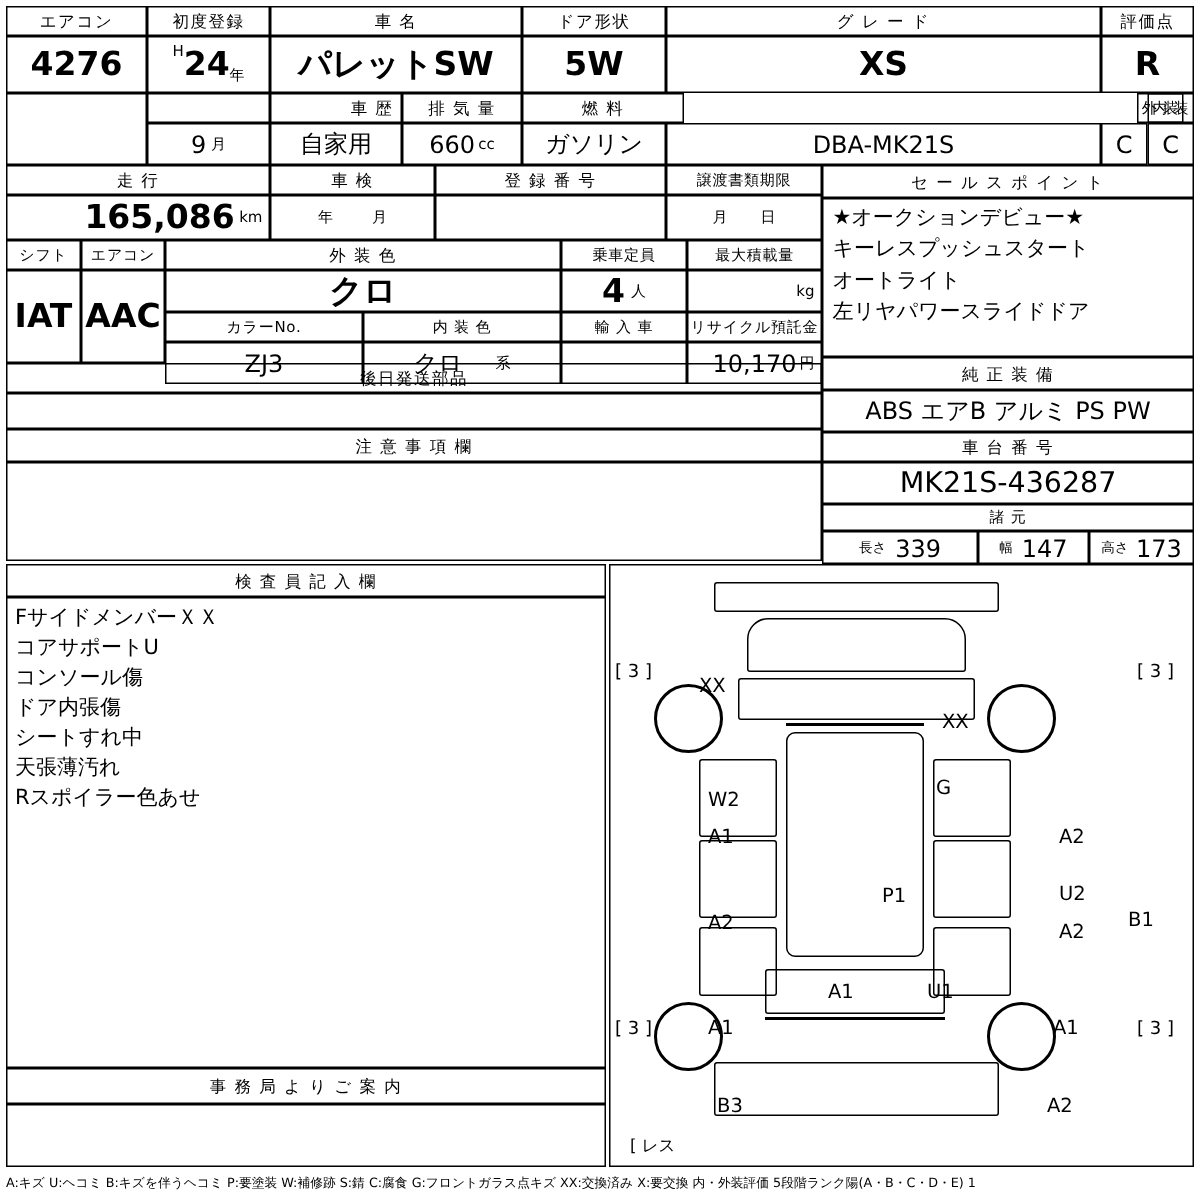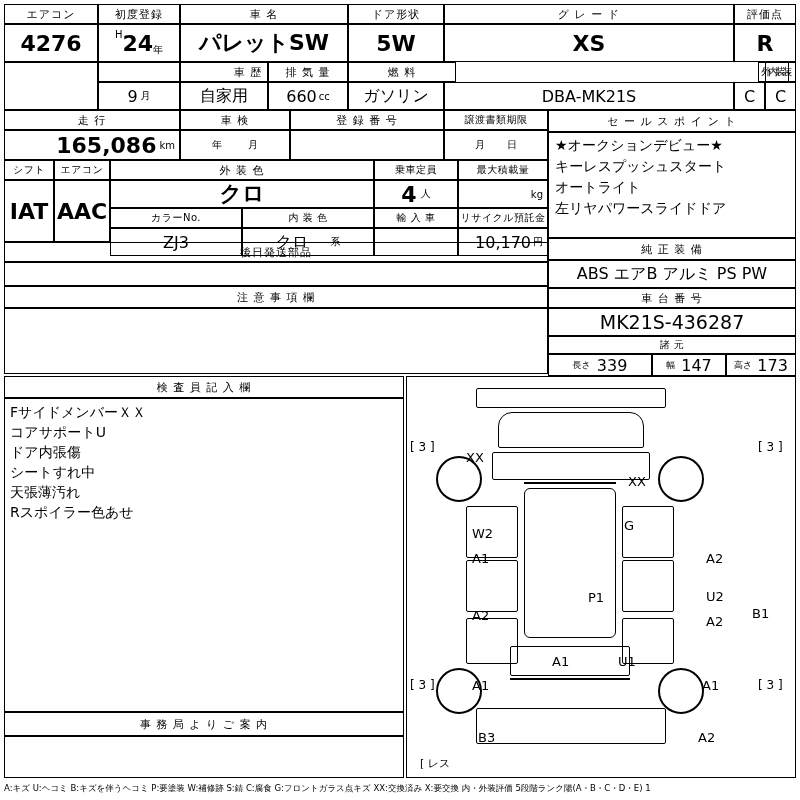--- a/index.html
+++ b/index.html
@@ -173,20 +173,21 @@
   <div class="bx" style="left:726px;top:354px;width:70px;height:22px;">
     <span class="tiny" style="margin-right:5px;">高さ</span>
     <span class="val-md">173</span>
   </div>
 
   <div class="bx lbl" style="left:4px;top:376px;width:400px;height:22px;">検 査 員 記 入 欄</div>
   <div class="bx" style="left:4px;top:398px;width:400px;height:314px;"></div>
   <div class="notes" style="left:10px;top:402px;">
     <div>FサイドメンバーＸＸ</div>
     <div>コアサポートU</div>
+    <div>コンソール傷</div>
     <div>ドア内張傷</div>
     <div>シートすれ中</div>
     <div>天張薄汚れ</div>
     <div>Rスポイラー色あせ</div>
   </div>
 
   <div class="bx lbl" style="left:4px;top:712px;width:400px;height:24px;">事 務 局 よ り ご 案 内</div>
   <div class="bx" style="left:4px;top:736px;width:400px;height:42px;"></div>
 
   <div class="bx" style="left:406px;top:376px;width:390px;height:402px;"></div>

